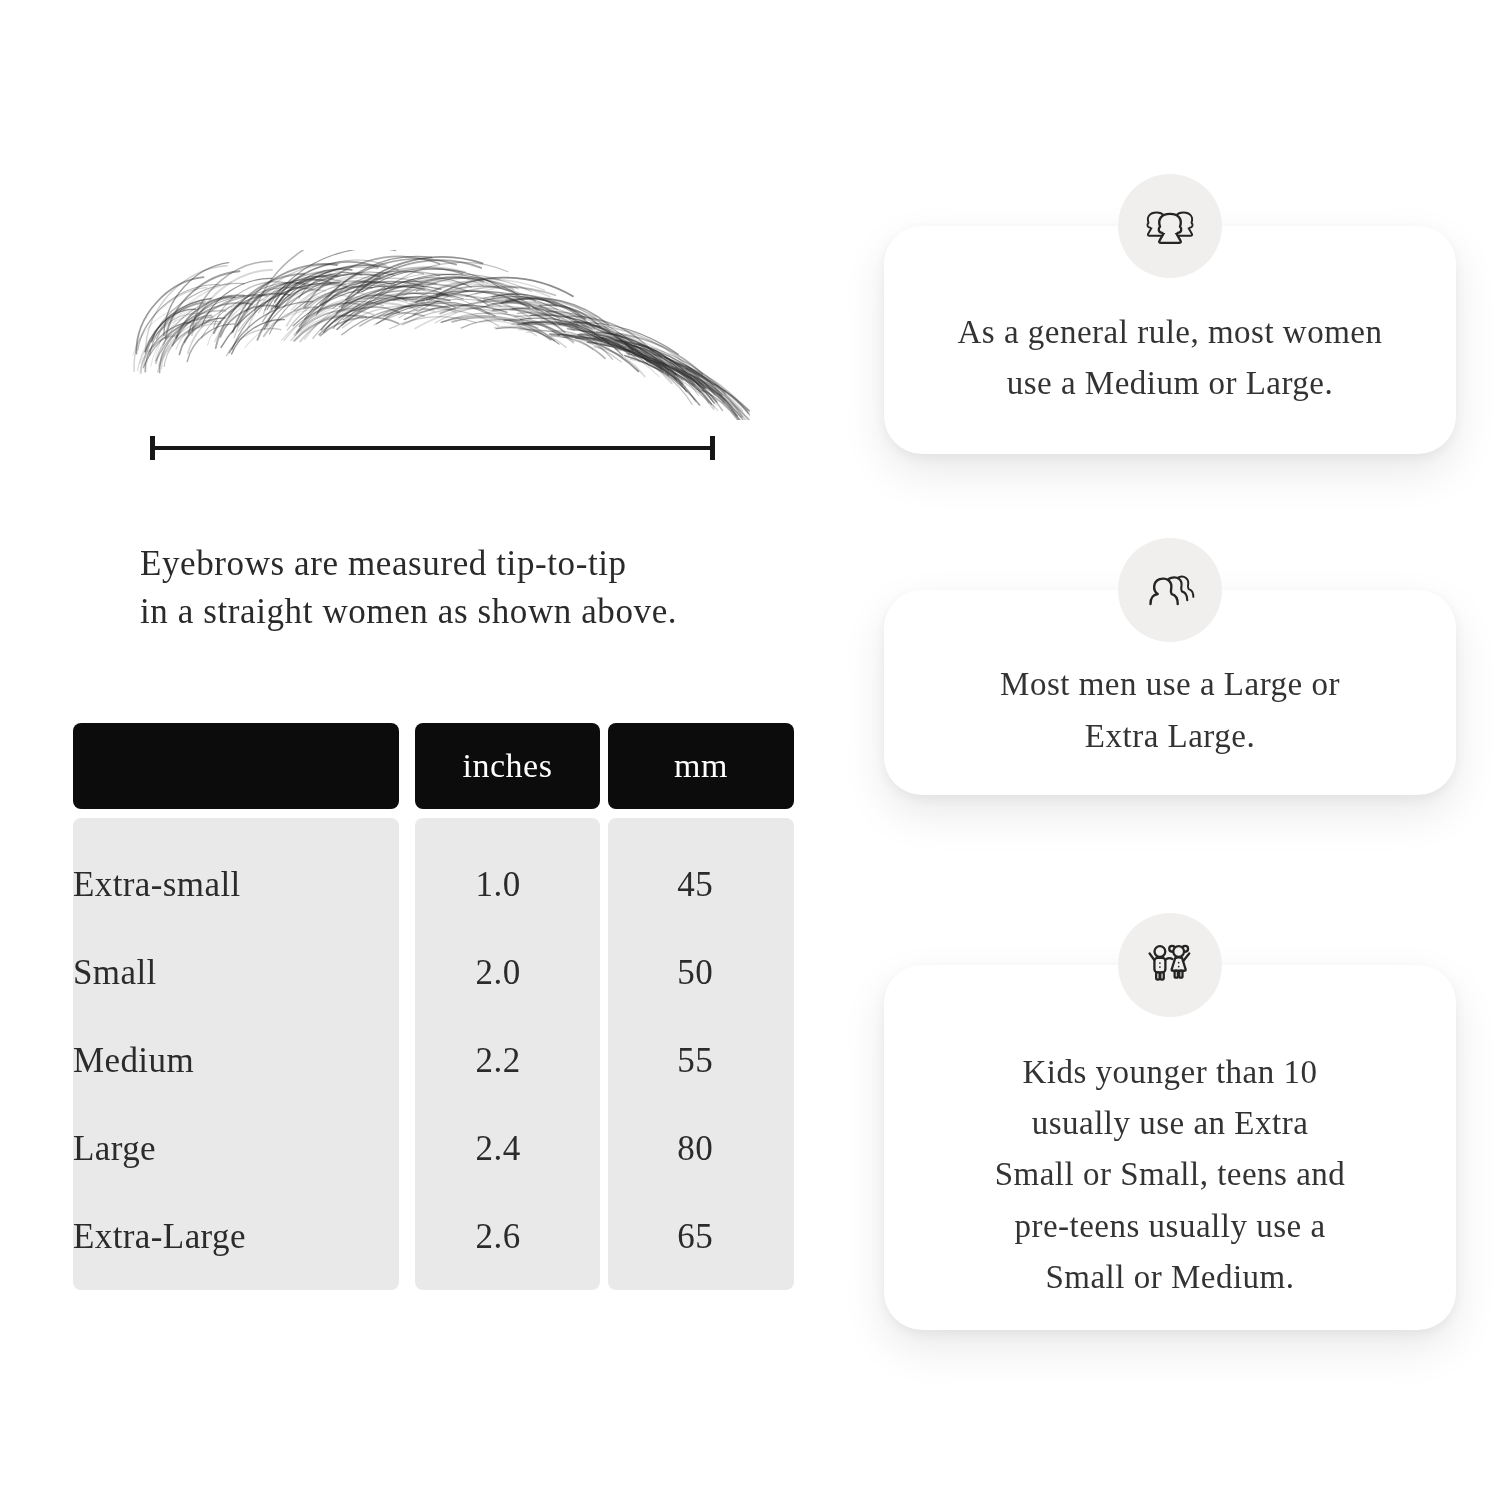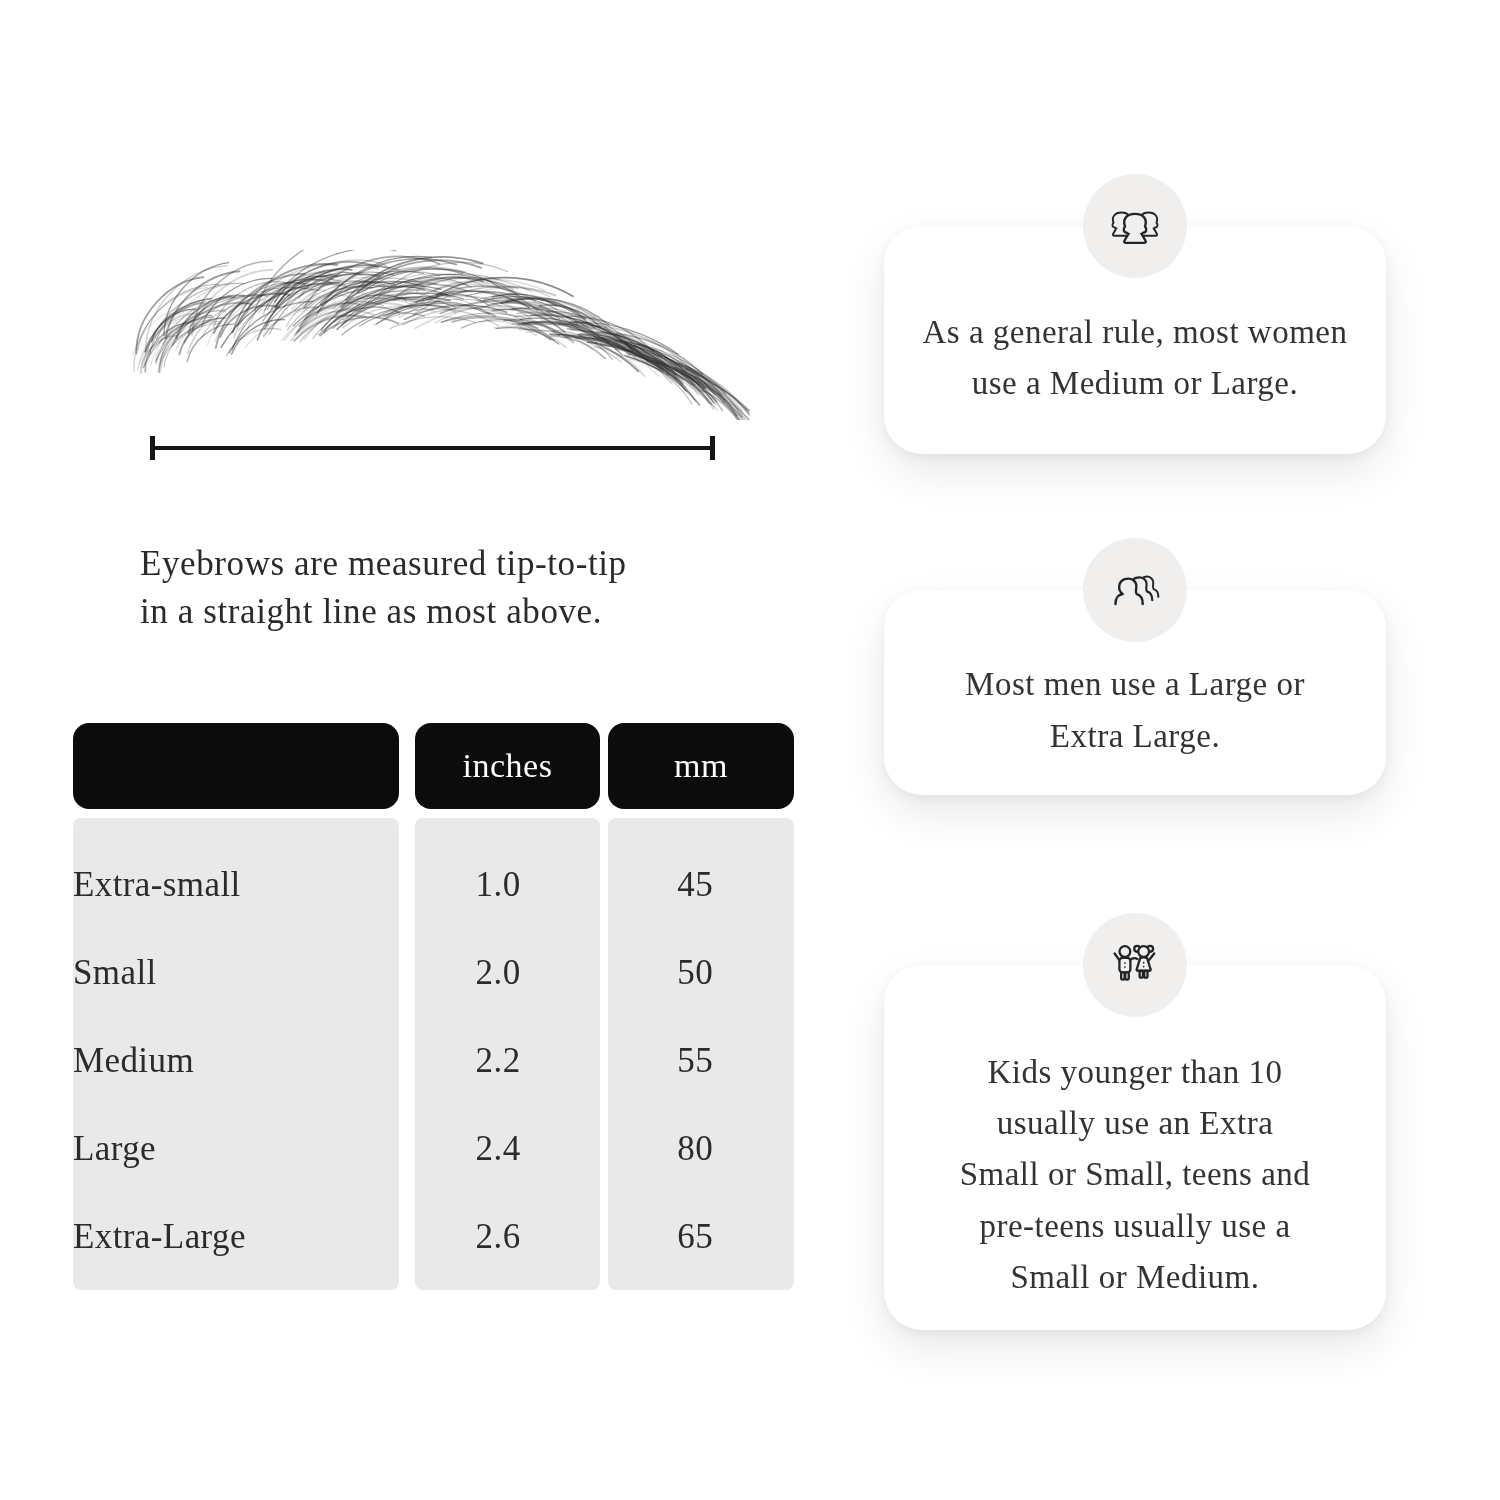--- a/index.html
+++ b/index.html
@@ -14,32 +14,32 @@
   .mline .bar{position:absolute;left:0;right:0;top:10px;height:4px;background:#161616;}
   .mline .capend{position:absolute;top:0;width:5px;height:24px;background:#161616;}
   .mline .l{left:0;}.mline .r{right:0;}
 
   
   .caption{position:absolute;left:140px;top:540px;font-size:35px;line-height:1.38;
            color:#2a2a2a;letter-spacing:0.6px;}
 
   
   .sizetable{position:absolute;left:73px;top:723px;width:721px;height:567px;}
-  .hd{position:absolute;top:0;height:86px;background:#0c0c0c;border-radius:16px;color:#ffffff;
+  .hd{position:absolute;top:0;height:86px;background:#0c0c0c;border-radius:8px;color:#ffffff;
       display:flex;align-items:center;justify-content:center;font-size:34px;letter-spacing:0.5px;}
   .hd1{left:0;width:326px;}.hd2{left:342px;width:185px;}.hd3{left:535px;width:186px;}
   .bgcol{position:absolute;top:95px;height:472px;background:#e9e9e9;border-radius:8px;}
   .bg1{left:0;width:326px;}.bg2{left:342px;width:185px;}.bg3{left:535px;width:186px;}
   .rows{position:absolute;left:0;top:95px;width:721px;padding-top:23px;}
   .trow{display:flex;height:88px;align-items:center;font-size:35px;color:#2b2b2b;letter-spacing:0.4px;}
   .cell1{width:326px;box-sizing:border-box;}
   .gap1{width:16px;}.cell2{width:185px;text-align:center;}.gap2{width:8px;}.cell3{width:202px;text-align:center;}
 
   
-  .card{position:absolute;left:884px;width:502px;background:#ffffff;border-radius:38px;box-sizing:border-box;
+  .card{position:absolute;left:884px;width:572px;background:#ffffff;border-radius:38px;box-sizing:border-box;
         box-shadow:0 18px 45px rgba(0,0,0,0.09),0 4px 12px rgba(0,0,0,0.05);
         display:flex;align-items:center;justify-content:center;}
   .card1{top:226px;height:228px;padding:60px 20px 24px;}
   .card2{top:590px;height:205px;padding:56px 20px 20px;}
   .card3{top:965px;height:365px;padding:72px 20px 17px;}
   .circle{position:absolute;left:50%;top:-52px;transform:translateX(-50%);width:104px;height:104px;
           border-radius:50%;background:#f0efee;display:flex;align-items:center;justify-content:center;}
   .circle svg{width:64px;height:50px;}
   .ctext{margin:0;text-align:center;font-size:33px;line-height:1.55;color:#333333;letter-spacing:0.5px;}
   .cline{display:block;}
@@ -363,21 +363,21 @@
     </svg>
 
   <div class="mline">
     <span class="capend l"></span>
     <span class="bar"></span>
     <span class="capend r"></span>
   </div>
 
   <div class="caption">
     <div>Eyebrows are measured tip-to-tip</div>
-    <div>in a straight line as most above.</div>
+    <div>in a straight women as shown above.</div>
   </div>
 
   <div class="sizetable">
     <div class="hd hd1"></div>
     <div class="hd hd2">inches</div>
     <div class="hd hd3">mm</div>
     <div class="bgcol bg1"></div>
     <div class="bgcol bg2"></div>
     <div class="bgcol bg3"></div>
     <div class="rows">

